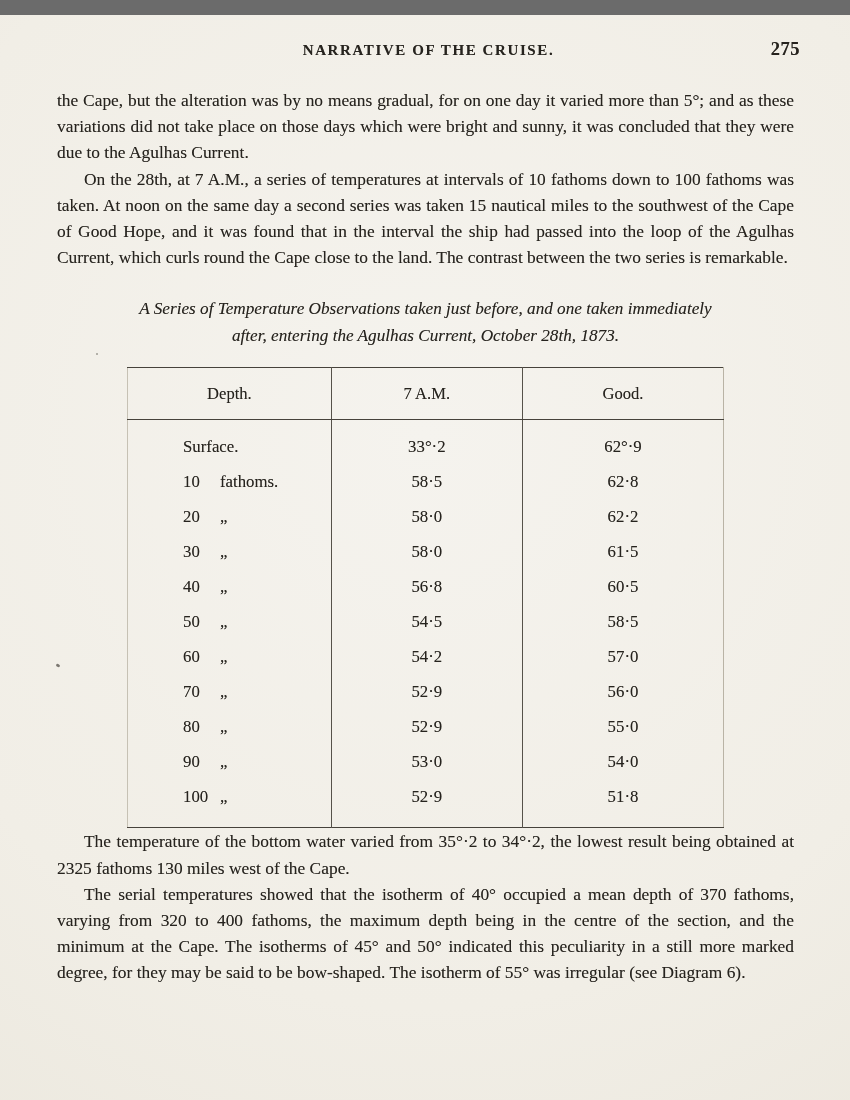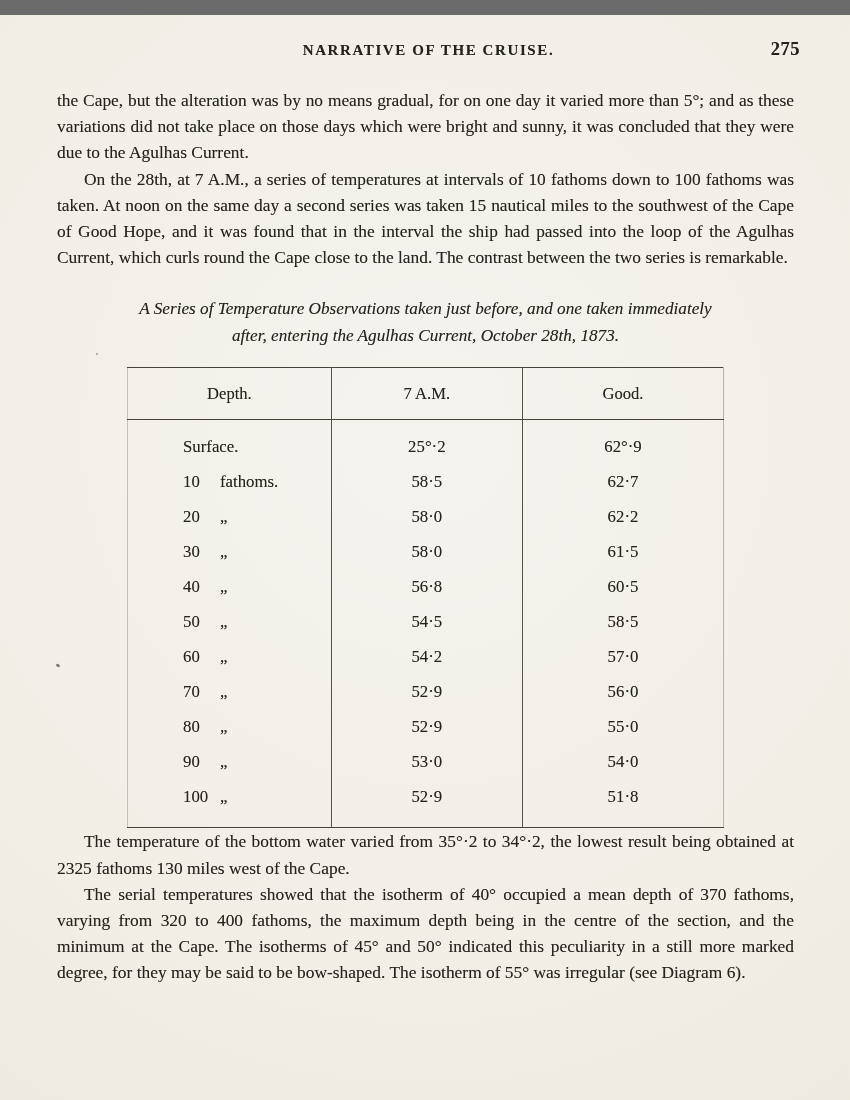--- a/index.html
+++ b/index.html
@@ -91,27 +91,27 @@
       <thead>
         <tr>
           <th class="col-depth">Depth.</th>
           <th class="col-am mid-col">7 A.M.</th>
           <th class="col-noon">Good.</th>
         </tr>
       </thead>
       <tbody>
         <tr>
           <td class="c-depth"><span class="dnum">Surface.</span><span class="dunit"></span></td>
-          <td class="c-val mid-col">25°·2</td>
+          <td class="c-val mid-col">33°·2</td>
           <td class="c-val">62°·9</td>
         </tr>
         <tr>
           <td class="c-depth"><span class="dnum">10</span><span class="dunit">fathoms.</span></td>
           <td class="c-val mid-col">58·5</td>
-          <td class="c-val">62·7</td>
+          <td class="c-val">62·8</td>
         </tr>
         <tr>
           <td class="c-depth"><span class="dnum">20</span><span class="dunit">„</span></td>
           <td class="c-val mid-col">58·0</td>
           <td class="c-val">62·2</td>
         </tr>
         <tr>
           <td class="c-depth"><span class="dnum">30</span><span class="dunit">„</span></td>
           <td class="c-val mid-col">58·0</td>
           <td class="c-val">61·5</td>

